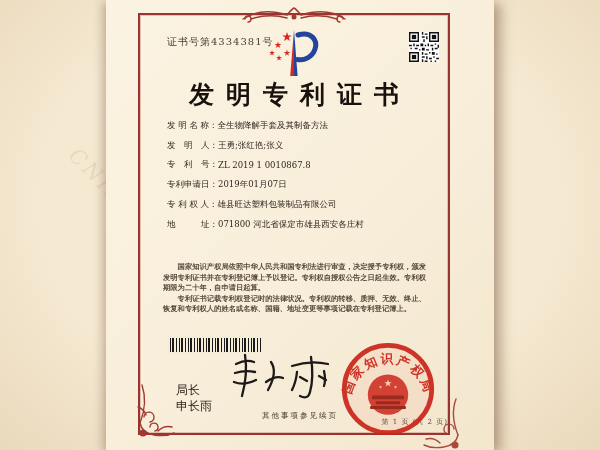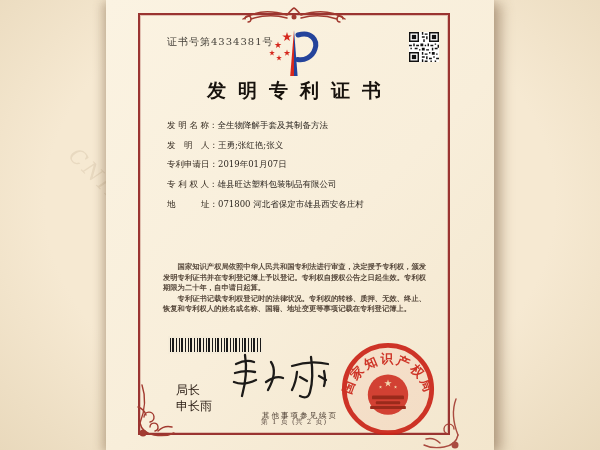--- a/index.html
+++ b/index.html
@@ -17,39 +17,39 @@
   
   .frame{position:absolute;left:32px;top:13px;width:308px;height:418px;
     border:2px solid #9a3431;box-shadow:inset 0 0 0 1px rgba(154,52,49,.25);}
   .watermark{position:absolute;color:rgba(188,165,135,.4);
     font-style:italic;font-size:21px;letter-spacing:3px;
     transform:rotate(45deg);pointer-events:none;white-space:nowrap;}
   .certno{position:absolute;left:27px;top:20px;font-size:10px;color:#45413a;letter-spacing:1px;}
   .logo{position:absolute;left:50%;top:13px;transform:translateX(-50%);}
   .qr{position:absolute;right:9px;top:17px;width:30px;height:30px;background:#fff;}
   .title{position:absolute;left:0;right:0;top:63px;text-align:center;
-    font-size:19px;font-weight:bold;color:#17120d;
+    font-size:25px;font-weight:bold;color:#17120d;
     letter-spacing:12px;text-indent:12px;}
   .fields{position:absolute;left:27px;right:14px;top:101px;font-size:8.5px;color:#2c2620;}
   .frow{height:19.8px;display:flex;align-items:center;white-space:nowrap;}
   .flabel{color:#33291f;}
   .fvalue{color:#2c2620;}
   .gap2{display:inline-block;width:34px;}
   .paras{position:absolute;left:23px;right:22px;top:247px;
     font-size:7.3px;line-height:10.6px;color:#584a3d;text-align:justify;}
   .paras p{margin:0;text-indent:2em;font-weight:bold;}
   .barcode{position:absolute;left:30px;top:323px;width:91px;height:14px;
     background:
       repeating-linear-gradient(90deg,#191919 0 1px,#f5ecd9 1px 2px,#191919 2px 3.5px,#f5ecd9 3.5px 6px,#191919 6px 6.8px,#f5ecd9 6.8px 9px);
     box-shadow:0 0 0 2px #f5ecd9;}
   .director{position:absolute;left:36px;top:350px;font-size:12px;color:#2e2118;line-height:16px;margin-top:17px;}
   .sig{position:absolute;left:86px;top:333px;}
   .seal{position:absolute;left:201px;top:327px;width:94px;height:94px;z-index:3;
     opacity:.93;filter:saturate(1.05);}
-  .pagenum{position:absolute;left:0;right:0;top:402px;text-align:center;
+  .pagenum{position:absolute;left:0;right:0;top:402px;text-align:right;
     font-size:7px;color:#5a4a40;letter-spacing:1px;}
   .contnote{position:absolute;left:0;right:0;top:411px;text-align:center;
     font-size:7.5px;color:#46382d;letter-spacing:2px;}
   .top-orn{position:absolute;left:50%;top:-10px;transform:translateX(-50%);}
   .orn-bl{position:absolute;left:-6px;top:368px;}
   .orn-br{position:absolute;right:-16px;top:378px;transform:scaleX(-1);}
 </style>
 </head>
 <body>
 
@@ -109,20 +109,24 @@
       <div class="title">发明专利证书</div>
 
       <div class="fields">
         <div class="frow">
           <span class="flabel">发 明 名 称：</span>
           <span class="fvalue">全生物降解手套及其制备方法</span>
         </div>
         <div class="frow">
           <span class="flabel">发　明　人：</span>
           <span class="fvalue">王勇;张红艳;张义</span>
+        </div>
+        <div class="frow">
+          <span class="flabel">专　利　号：</span>
+          <span class="fvalue">ZL 2019 1 0010867.8</span>
         </div>
         <div class="frow">
           <span class="flabel">专利申请日：</span>
           <span class="fvalue">2019年01月07日</span>
         </div>
         <div class="frow">
           <span class="flabel">专 利 权 人：</span>
           <span class="fvalue">雄县旺达塑料包装制品有限公司</span>
         </div>
         <div class="frow">

